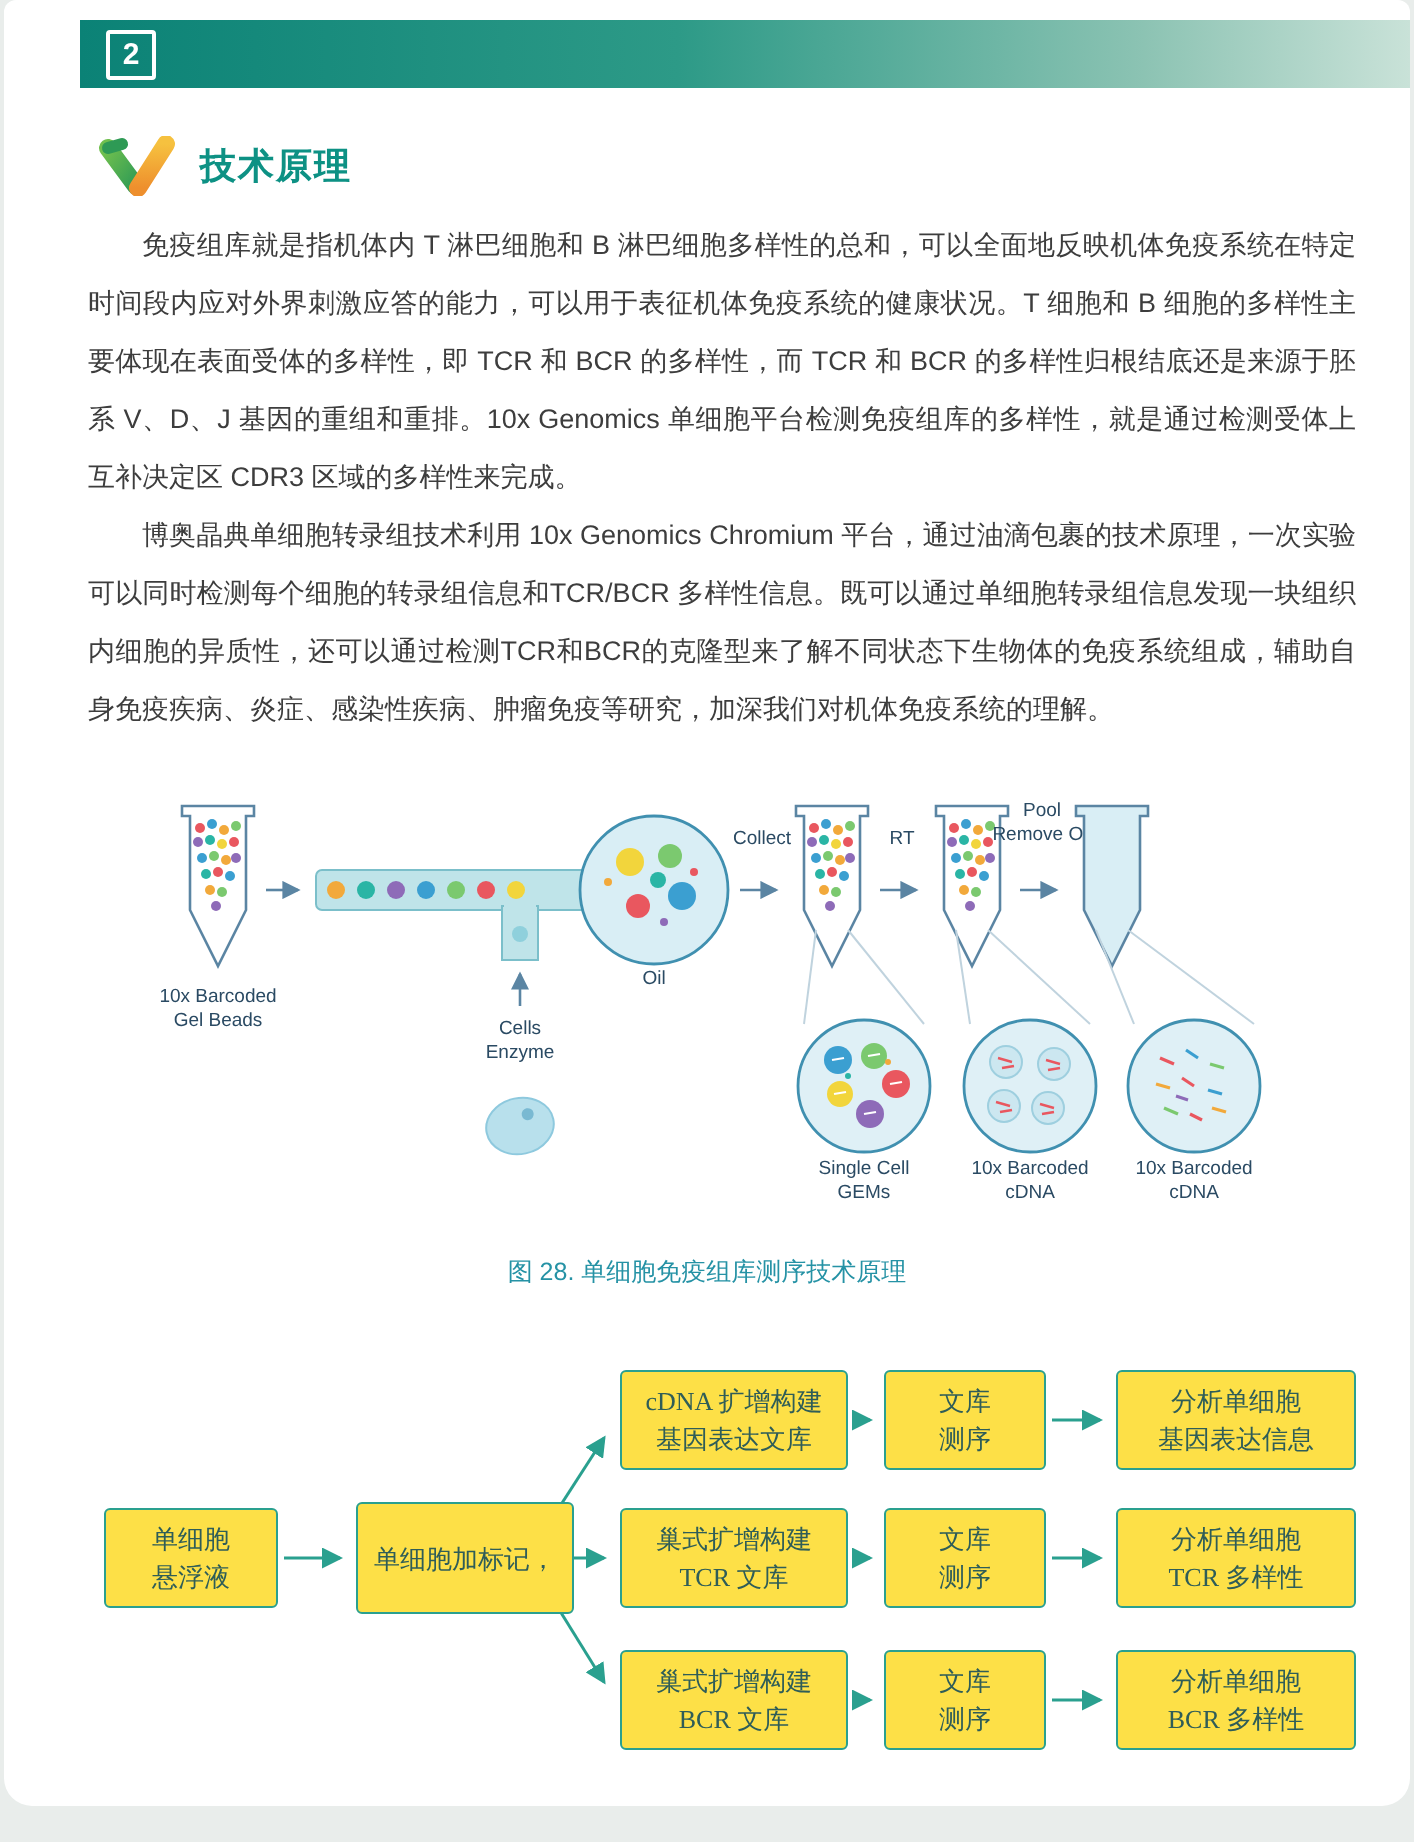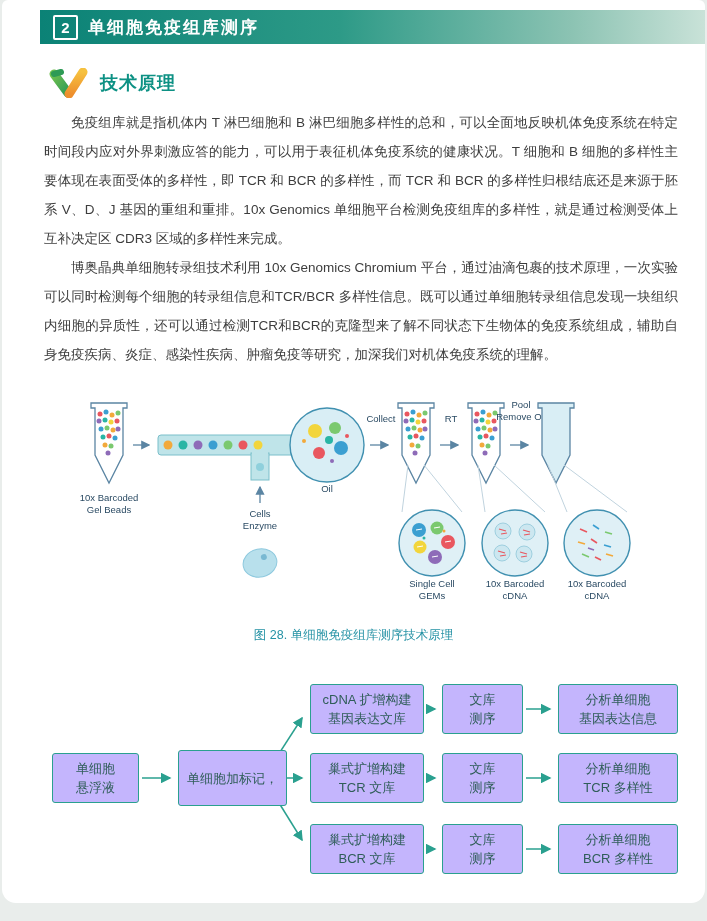--- a/index.html
+++ b/index.html
@@ -44,33 +44,32 @@
   .fig28 text{font-size:9.5px;fill:#2a4a63;text-anchor:middle;
     font-family:"Liberation Sans","DejaVu Sans",sans-serif;}
   .caption{
     text-align:center;color:#2592a5;font-size:12.5px;margin-top:14px;
   }
   
   .fig29{position:relative;height:226px;margin-top:34px;}
   .fc-arrows{position:absolute;left:0;top:0;}
   .fc-box{
     position:absolute;height:50px;box-sizing:border-box;
-    border:1.5px solid #2aa08f;border-radius:3px;background:#c4b5fd;
+    border:1.5px solid #2aa08f;border-radius:3px;background:#fde047;
     display:flex;flex-direction:column;justify-content:center;align-items:center;
-    font-size:13px;line-height:19px;color:#2f5d58;text-align:center;
+    font-size:13px;line-height:19px;color:#2f5d58;text-align:center;font-family:Liberation Serif, serif;
   }
 </style>
 </head>
 <body>
 
 <div class="card">
 
   <div class="banner">
     <div class="numbox">2</div>
-    <div class="title">单细胞免疫组库测序</div>
   </div>
 
   <div class="section-head">
     <svg width="44" height="30" viewBox="0 0 44 30">
       <defs>
         <linearGradient id="lgG" x1="0" y1="0" x2="1" y2="1">
           <stop offset="0" stop-color="#6fbf4e"></stop>
             <stop offset="1" stop-color="#2e9a55"></stop>
         </linearGradient>
         <linearGradient id="lgO" x1="0" y1="0" x2="0" y2="1">

